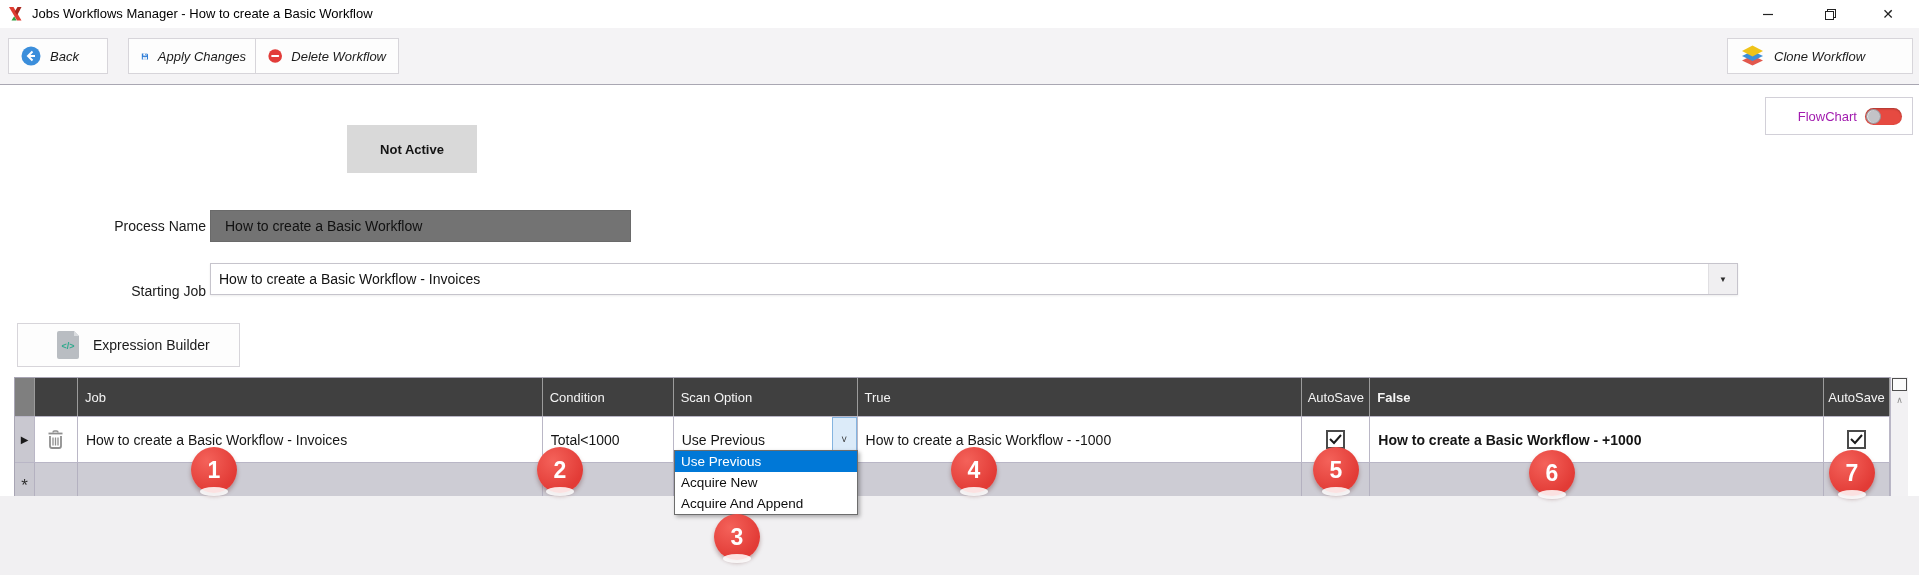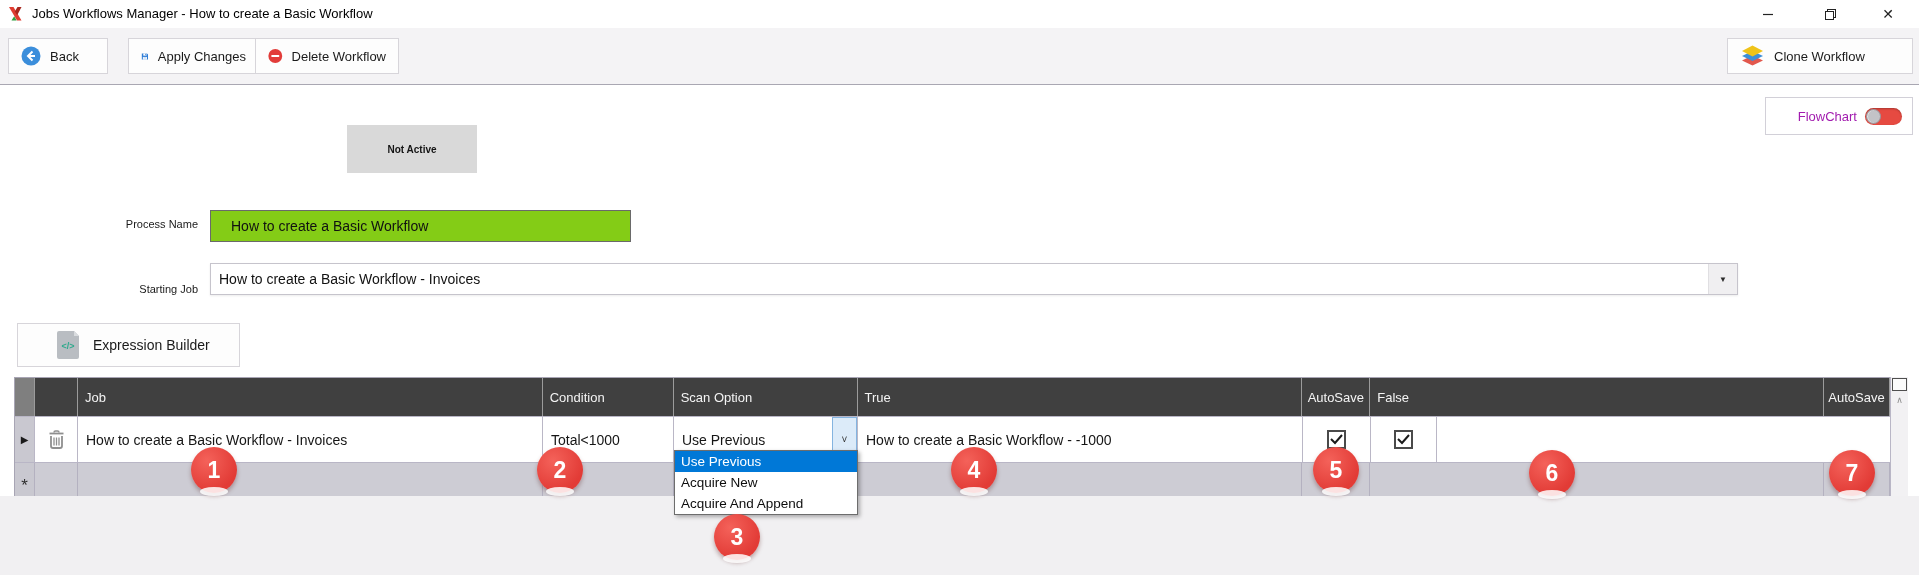--- a/index.html
+++ b/index.html
@@ -10,40 +10,40 @@
   
   .titlebar { position:absolute; left:0; top:0; width:1919px; height:28px; background:#fff; }
   .titlebar .appicon { position:absolute; left:8px; top:6px; width:16px; height:16px; }
   .titlebar .title { position:absolute; left:32px; top:0; height:28px; line-height:28px; font-size:13px; color:#000; white-space:nowrap; }
   .winbtn { position:absolute; top:0; width:46px; height:28px; display:flex; align-items:center; justify-content:center; color:#222; }
   .winbtn.min { left:1745px; } .winbtn.res { left:1807px; } .winbtn.cls { left:1865px; font-size:14px; }
 
   
   .toolbar { position:absolute; left:0; top:28px; width:1919px; height:57px; background:#f4f3f5; border-bottom:1px solid #a9a7b2; }
   .tbtn { position:absolute; top:10px; height:36px; background:#fdfdfd; border:1px solid #d7d5da; display:flex; align-items:center; gap:9px; padding:0 12px; font-size:13px; color:#1a1a1a; cursor:default; }
-  .tbtn .lbl { white-space:nowrap; }
+  .tbtn .lbl { white-space:nowrap;font-style:italic; }
   .tbtn.back { left:8px; width:100px; }
   .tbtn.apply { left:128px; width:131px; }
   .tbtn.del { left:255px; width:144px; }
   .tbtn.clone { left:1727px; width:186px; }
 
   
   .content { position:absolute; left:0; top:85px; width:1919px; height:490px; background:#fff; }
 
   .flowchart-box { position:absolute; left:1765px; top:12px; width:148px; height:38px; border:1px solid #d2d0d8; background:#fff; display:flex; align-items:center; justify-content:flex-end; gap:8px; padding-right:10px; font-size:13px; color:#a21caf; }
   .toggle { position:relative; width:37px; height:17px; border-radius:9px; background:#e64a41; box-shadow: inset 0 1px 2px rgba(0,0,0,.25); }
   .toggle .knob { position:absolute; left:1px; top:1px; width:15px; height:15px; border-radius:50%; background:#c3c3c7; border:1px solid #97969c; box-shadow: inset 1px 0 0 #e2e2e4; }
 
   .btn-active { position:absolute; left:210px; top:40px; width:130px; height:48px; background:#def7dc; color:#36a03b; font-weight:bold; font-size:14px; display:flex; align-items:center; justify-content:center; }
-  .btn-notactive { position:absolute; left:347px; top:40px; width:130px; height:48px; background:#d9d9d9; color:#141414; font-weight:bold; font-size:10px; display:flex; align-items:center; justify-content:center; }
-
-  .field-label { position:absolute; left:50px; width:148px; text-align:right; font-size:11px; color:#1a1a1a; white-space:nowrap; }
+  .btn-notactive { position:absolute; left:347px; top:40px; width:130px; height:48px; background:#d9d9d9; color:#141414; font-weight:bold; font-size:13px; display:flex; align-items:center; justify-content:center; }
+
+  .field-label { position:absolute; left:58px; width:148px; text-align:right; font-size:14px; color:#1a1a1a; white-space:nowrap; }
   .lbl-process { top:133px; }
   .lbl-starting { top:186px;margin-top:12px; }
-  .process-input { position:absolute; left:210px; top:125px; width:421px; height:32px; border:1px solid #6a6a6a; background:#84cc16; font-family:"Liberation Sans",sans-serif; font-size:14px; color:#111; padding:0 20px; outline:none; }
+  .process-input { position:absolute; left:210px; top:125px; width:421px; height:32px; border:1px solid #6a6a6a; background:#737373; font-family:"Liberation Sans",sans-serif; font-size:14px; color:#111; padding:0 14px; outline:none; }
   .starting-combo { position:absolute; left:210px; top:178px; width:1528px; height:32px; border:1px solid #c6c4cc; background:#fff; box-shadow:0 1px 2px rgba(0,0,0,.08); display:flex; align-items:center; }
   .starting-combo .val { font-size:14px; color:#111; padding-left:8px; white-space:nowrap; overflow:hidden; flex:1; }
   .starting-combo .arrow { width:29px; height:100%; background:#f0eff1; border-left:1px solid #e0dfe2; display:flex; align-items:center; justify-content:center; font-size:8px; color:#2b2b2b; }
 
   .exp-btn { position:absolute; left:17px; top:238px; width:223px; height:44px; background:#fdfdfd; border:1px solid #d7d5da; display:flex; align-items:center; gap:12px; padding-left:38px; font-size:14px; color:#1a1a1a; }
 
   
   .grid { position:absolute; left:14px; top:292px; width:1876px; background:#fff; border:1px solid #a8a5b4; border-right:none; }
   .grow { display:flex; width:1875px; }
   .gheader { height:38px; background:#404040; }
@@ -52,21 +52,21 @@
   .gbody .gc { font-size:14px; color:#151515; display:flex; align-items:center; padding-left:8px; border-right:1px solid #bab7c6; white-space:nowrap; overflow:hidden; }
   .newrow { background:#cdccd4; }
   .newrow .gc { border-right:1px solid #b4b1c0; }
   .c-marker { width:20px; padding-left:0 !important; justify-content:center; background:#c9c8d0; }
   .c-trash  { width:43px; padding-left:0 !important; justify-content:center; }
   .c-job { width:465px; }
   .c-cond { width:131px; }
   .c-scan { width:184px; position:relative; }
   .c-true { width:445px; }
   .c-as1 { width:68px; padding-left:0 !important; justify-content:center; }
-  .c-false { width:454px; }
+  .c-false { width:454px;font-weight:bold; }
   .c-as2 { width:66px; padding-left:0 !important; justify-content:center; }
   .marker-glyph { font-size:10px; color:#1a1a1a; }
   .newrow .marker-glyph { font-size:17px; color:#2e2e2e; line-height:10px; }
 
   .combo-btn { position:absolute; right:0; top:0; width:25px; height:100%; background:#dcebf9; border:1px solid #84b4e0; display:flex; align-items:center; justify-content:center; color:#333; font-size:10px; }
 
   .checkbox { width:19px; height:19px; background:#fff; border:2px solid #4a4a4a; display:flex; align-items:center; justify-content:center; }
 
   
   .dropdown { position:absolute; left:674px; top:365px; width:184px; background:#fff; border:1px solid #6d6d6d; box-shadow:2px 2px 4px rgba(0,0,0,.3); z-index:30; }
@@ -219,20 +219,21 @@
             </span>
         </div>
         <div class="gc c-true">How to create a Basic Workflow - -1000</div>
         <div class="gc c-as1">
           <div class="checkbox">
             <svg width="13" height="11">
                 <path d="M1 5 L5 9 L12 1" stroke="#1a1a1a" stroke-width="2" fill="none"></path>
               </svg>
           </div>
         </div>
+        <div class="gc c-false">How to create a Basic Workflow - +1000</div>
         <div class="gc c-as2">
           <div class="checkbox">
             <svg width="13" height="11">
                 <path d="M1 5 L5 9 L12 1" stroke="#1a1a1a" stroke-width="2" fill="none"></path>
               </svg>
           </div>
         </div>
       </div>
 
       <div class="grow gbody newrow">

